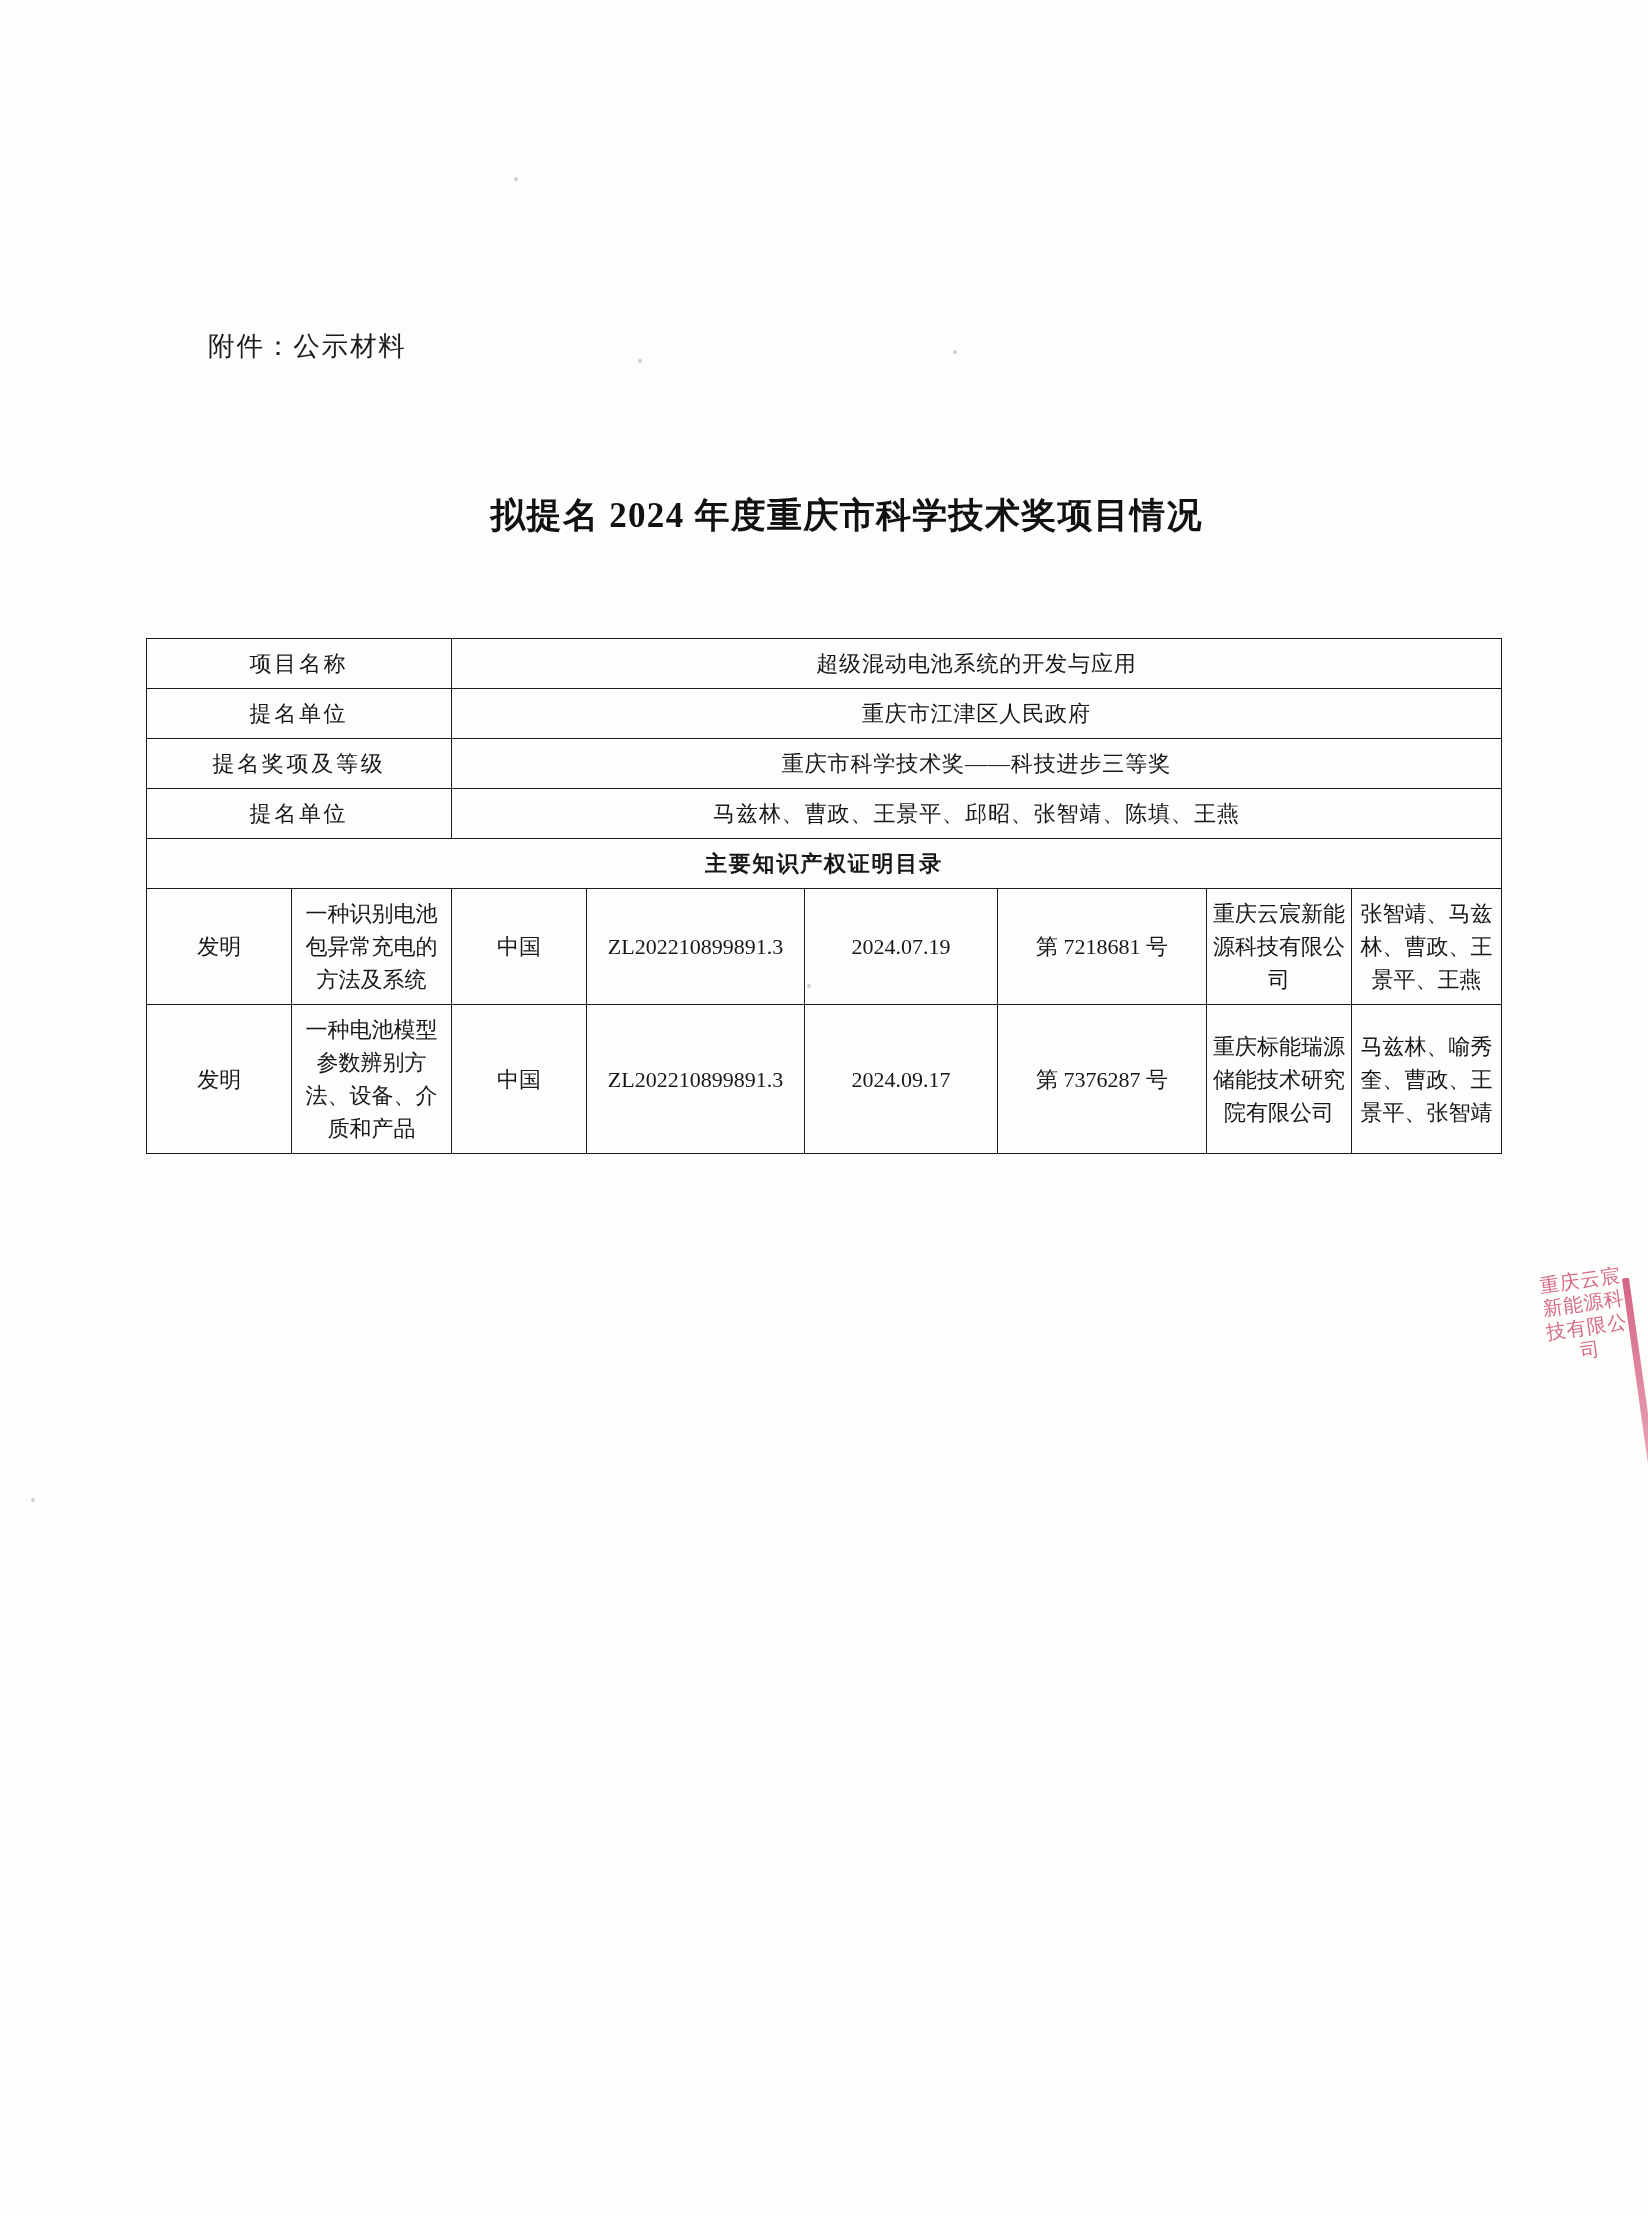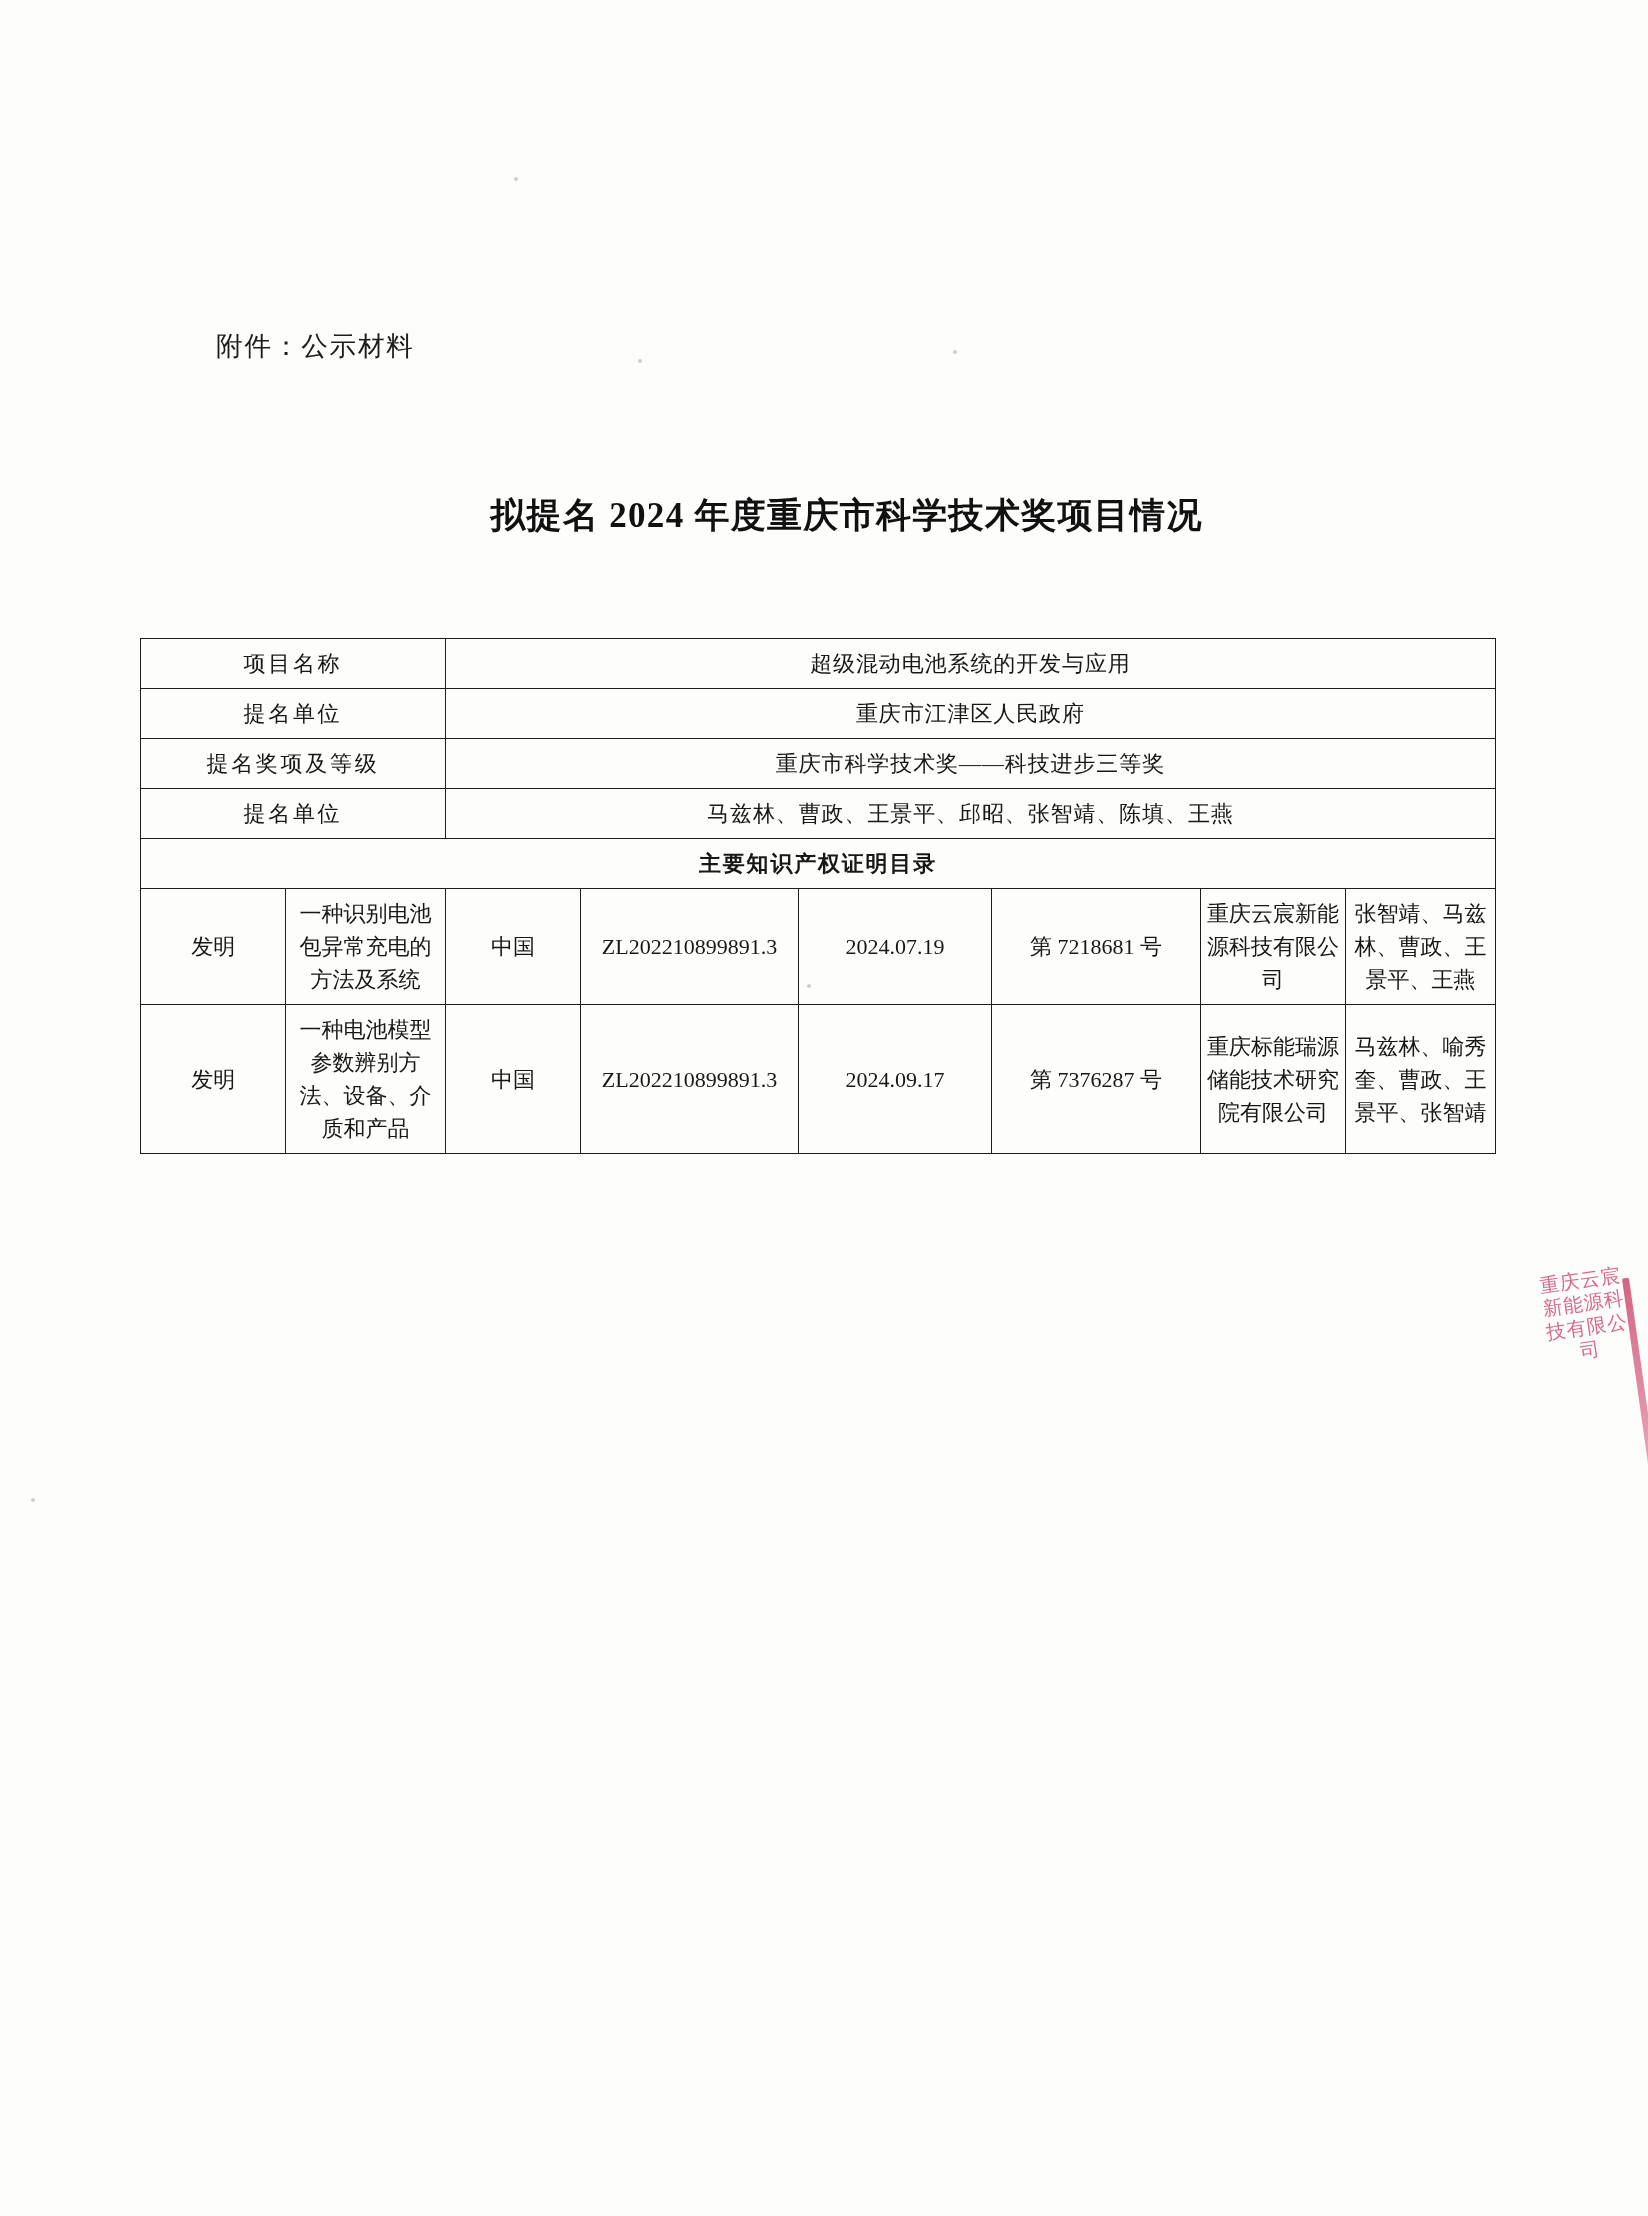--- a/index.html
+++ b/index.html
@@ -32,39 +32,38 @@
   }
 
   .attachment-line {
     position: absolute;
     left: 208px;
     top: 328px;
     font-size: 26.6px;
     letter-spacing: 1.8px;
     color: #1c1c1c;
     white-space: nowrap;
-    margin-left: 8px;
   }
 
   .doc-title {
     position: absolute;
     left: 0;
     right: 0;
     top: 492px;
     text-align: center;
     font-size: 35px;
     font-weight: bold;
     letter-spacing: 1.3px;
     color: #111111;
     margin-left: 44px;
   }
 
   table.main-table {
     position: absolute;
-    left: 140px;
+    left: 146px;
     top: 638px;
     width: 1356px;
     border-collapse: collapse;
     table-layout: fixed;
     border-radius: 21px;
   }
 
   table.main-table td {
     border: 0.9px solid #1c1c1c;
     text-align: center;

